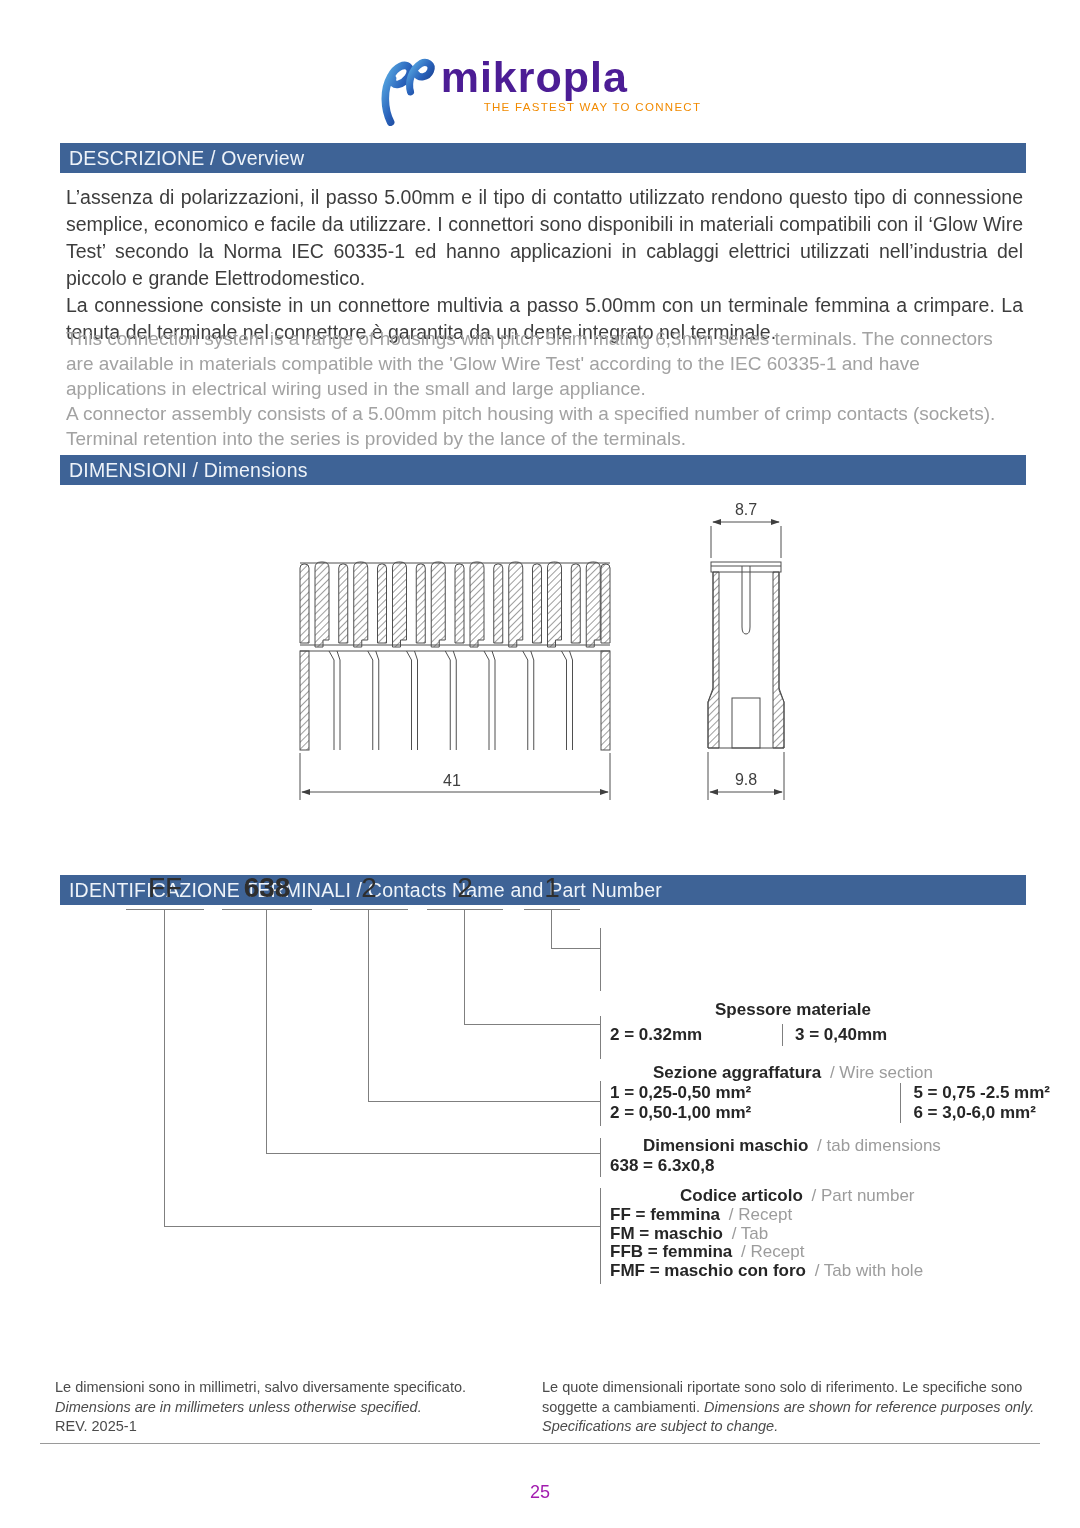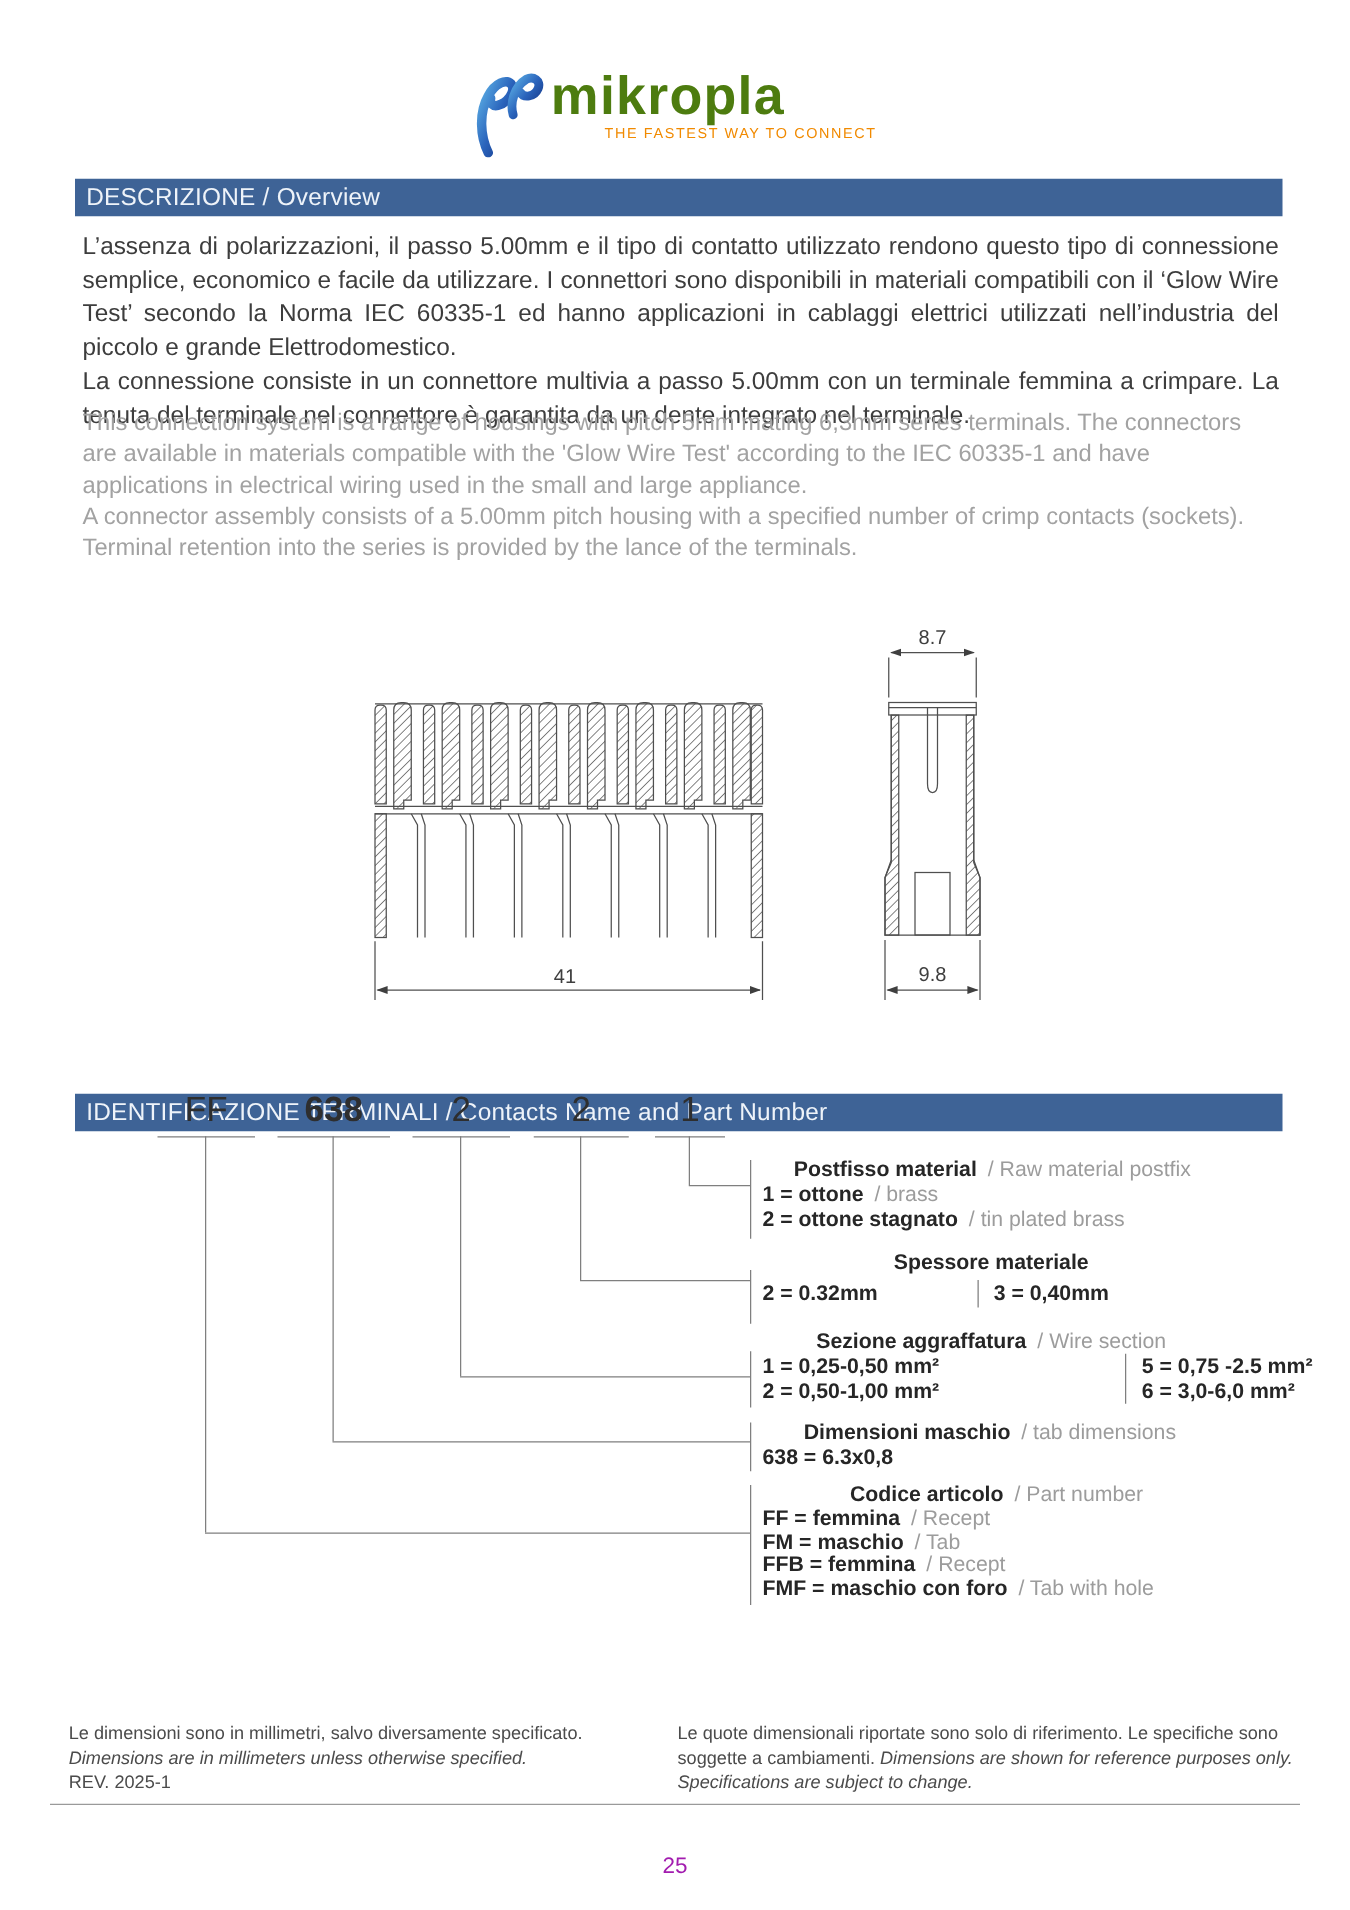--- a/index.html
+++ b/index.html
@@ -4,21 +4,21 @@
 <style>
   html,body{margin:0;padding:0;background:#ffffff;}
   .page{position:relative;width:1080px;height:1528px;background:#ffffff;overflow:hidden;
         font-family:"Liberation Sans","DejaVu Sans",sans-serif;}
 
   
   .logo{position:absolute;top:56px;left:50%;transform:translateX(-50%);
         display:flex;align-items:flex-start;}
   .logo-mu{width:58px;height:72px;margin-right:4px;margin-top:-2px;}
   .logo-texts{display:flex;flex-direction:column;}
-  .logo-name{font-size:43px;font-weight:700;color:#4d7c0f;letter-spacing:1px;line-height:42px;}
+  .logo-name{font-size:43px;font-weight:700;color:#4c1d95;letter-spacing:1px;line-height:42px;}
   .logo-tagline{font-size:11.5px;font-weight:400;color:#f18a00;letter-spacing:1.3px;margin-top:3px;padding-left:2px;margin-left:41px;}
 
   
   .bar{position:absolute;left:60px;width:957px;height:30px;background:#3e6396;
        color:#eef3f9;font-size:19.5px;line-height:30px;padding-left:9px;letter-spacing:0.2px;}
   .bar1{top:143px;} .bar2{top:455px;} .bar3{top:875px;}
 
   
   .para{position:absolute;left:66px;width:957px;}
   .para p{margin:0;}
@@ -82,20 +82,21 @@
   <div class="para para-it">
     <p>L’assenza di polarizzazioni, il passo 5.00mm e il tipo di contatto utilizzato rendono questo tipo di connessione semplice, economico e facile da utilizzare. I connettori sono disponibili in materiali compatibili con il ‘Glow Wire Test’ secondo la Norma IEC 60335-1  ed hanno applicazioni in cablaggi elettrici utilizzati nell’industria del piccolo e grande Elettrodomestico.</p>
     <p>La connessione consiste in un connettore multivia a passo 5.00mm con un terminale femmina a crimpare. La tenuta del terminale nel connettore è garantita da un dente integrato nel terminale.</p>
   </div>
   <div class="para para-en">
     <p>This connection system is a range of housings with pitch 5mm mating 6,3mm series terminals. The connectors are available in materials compatible with the 'Glow Wire Test' according to the IEC 60335-1 and have applications in electrical wiring used in the small and large appliance.</p>
     <p>A connector assembly consists of a 5.00mm pitch housing with a specified number of crimp contacts (sockets).</p>
     <p>Terminal retention into the series is provided by the lance of the terminals.</p>
   </div>
 
+  <div class="bar bar2">DIMENSIONI / Dimensions</div>
 
   <div class="drawing">
     <svg width="520" height="310" viewBox="0 0 520 310">
       <defs>
         <pattern id="h1" patternUnits="userSpaceOnUse" width="5" height="5" patternTransform="rotate(45)">
           <line x1="0" y1="0" x2="0" y2="5" stroke="#4c4c4c" stroke-width="1.1"></line>
         </pattern>
         <marker id="arr" viewBox="0 0 10 10" refX="9" refY="5" markerWidth="9" markerHeight="9" orient="auto-start-reverse">
           <path d="M0,1.5 L10,5 L0,8.5 z" fill="#3f3f3f"></path>
         </marker>
@@ -213,34 +214,20 @@
     <div class="hline" style="left:368px;top:233px;width:232px;"></div>
     <div class="hline" style="left:266px;top:285px;width:334px;"></div>
     <div class="hline" style="left:164px;top:358px;width:436px;"></div>
 
     <div class="tick" style="left:600px;top:60px;height:63px;"></div>
     <div class="tick" style="left:600px;top:148px;height:43px;"></div>
     <div class="tick" style="left:600px;top:213px;height:45px;"></div>
     <div class="tick" style="left:600px;top:270px;height:39px;"></div>
     <div class="tick" style="left:600px;top:320px;height:96px;"></div>
 
-    <div class="blk" style="top:58px;">
-      <div class="btitle" style="padding-left:25px;">
-        <span class="it">Postfisso material</span>
-        <span class="en">/ Raw material postfix</span>
-      </div>
-      <div class="row">
-        <span class="it">1 = ottone</span>
-        <span class="en">/ brass</span>
-      </div>
-      <div class="row">
-        <span class="it">2 = ottone stagnato</span>
-        <span class="en">/ tin plated brass</span>
-      </div>
-    </div>
 
     <div class="blk" style="top:132px;">
       <div class="btitle" style="padding-left:105px;">
         <span class="it">Spessore materiale</span>
       </div>
       <div class="cols">
         <div class="col1">
           <div class="row row-s it">2 = 0.32mm</div>
         </div>
         <div class="col2">

